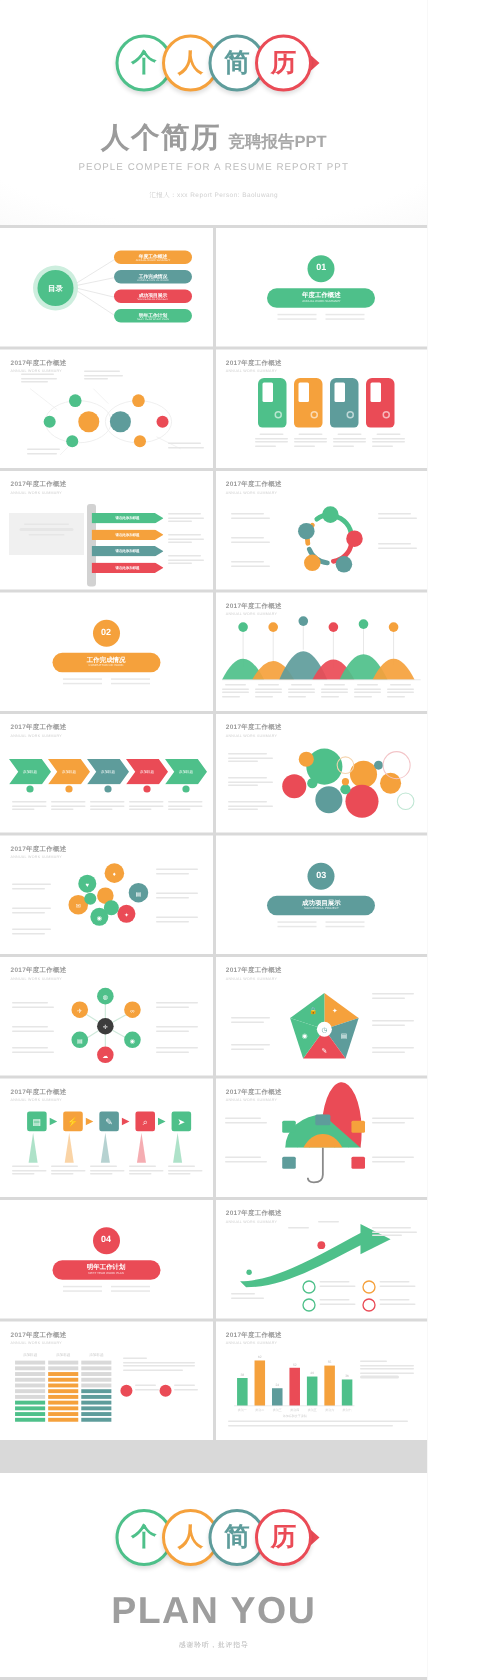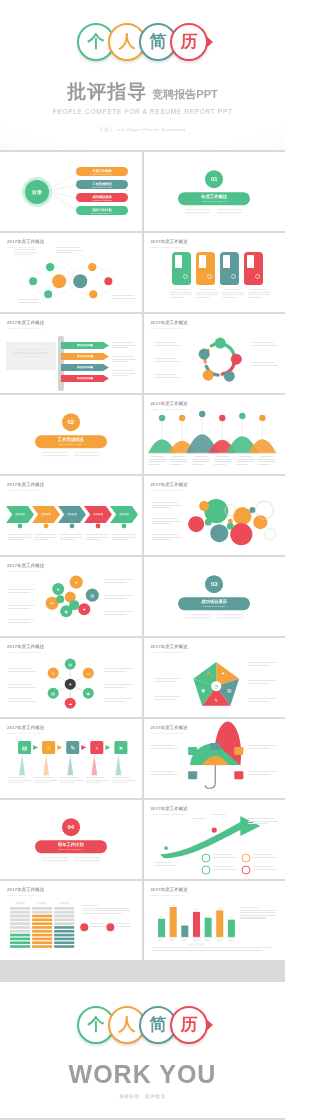--- a/index.html
+++ b/index.html
@@ -98,21 +98,21 @@
       <div class="lg-cell">
         <div class="lg-arrow a-teal"></div>
         <div class="lg-circle c-teal t-teal">简</div>
       </div>
       <div class="lg-cell">
         <div class="lg-arrow a-red"></div>
         <div class="lg-circle c-red t-red">历</div>
       </div>
     </div>
     <div class="cov-title">
-      <span class="cov-cn">批评指导</span>
+      <span class="cov-cn">人个简历</span>
       <span class="cov-cn2">竞聘报告PPT</span>
     </div>
     <div class="cov-en">PEOPLE COMPETE FOR A RESUME REPORT PPT</div>
     <div class="cov-sub">汇报人：xxx Report Person: Baoluwang</div>
   </div>
 
   <div class="grid">
 
     <div class="row">
 
@@ -1021,16 +1021,16 @@
       </div>
       <div class="lg-cell">
         <div class="lg-arrow a-teal"></div>
         <div class="lg-circle c-teal t-teal">简</div>
       </div>
       <div class="lg-cell">
         <div class="lg-arrow a-red"></div>
         <div class="lg-circle c-red t-red">历</div>
       </div>
     </div>
-    <div class="ty">WORK YOU</div>
+    <div class="ty">PLAN YOU</div>
     <div class="ty-sub">感谢聆听，批评指导</div>
   </div>
 </div>
 
 </body></html>

